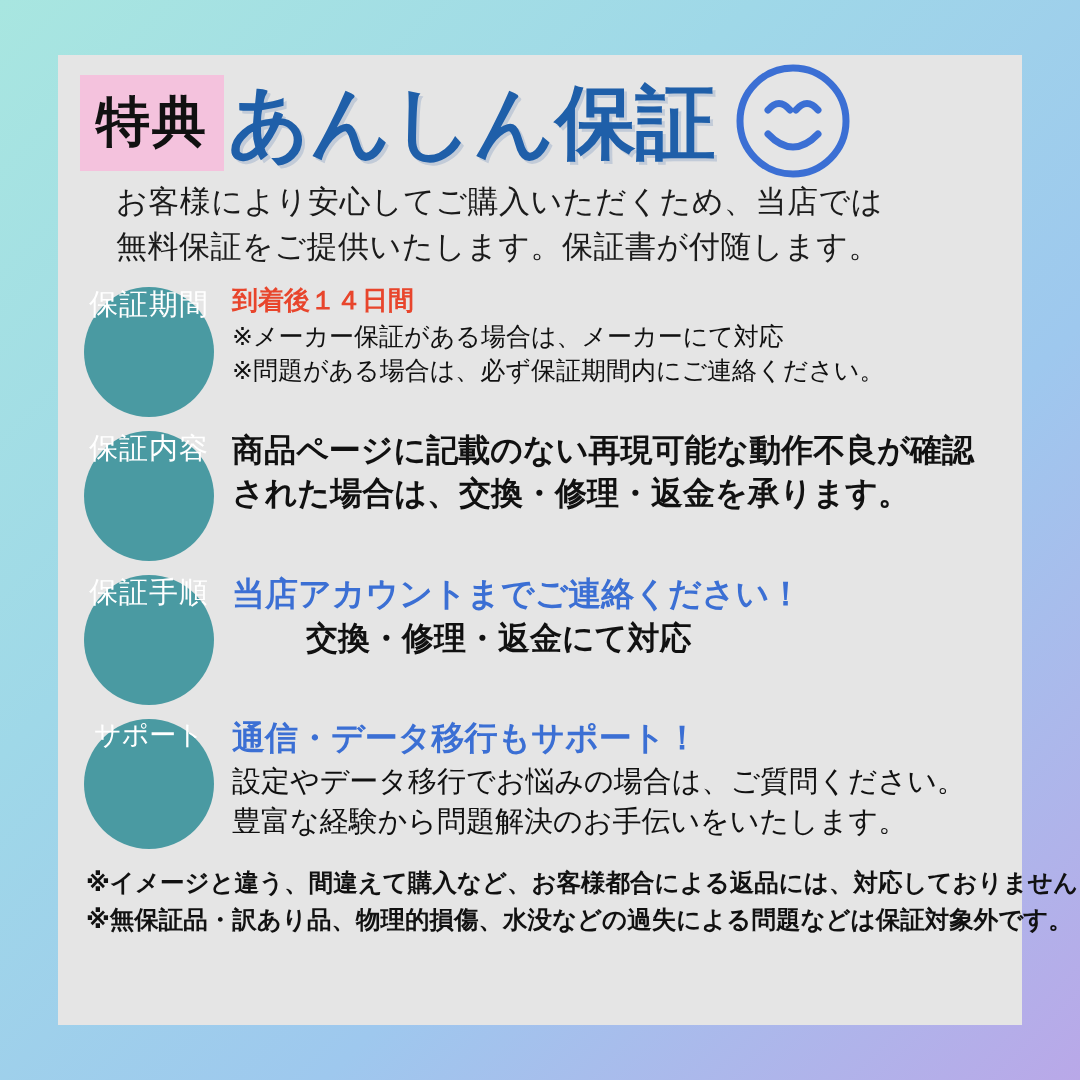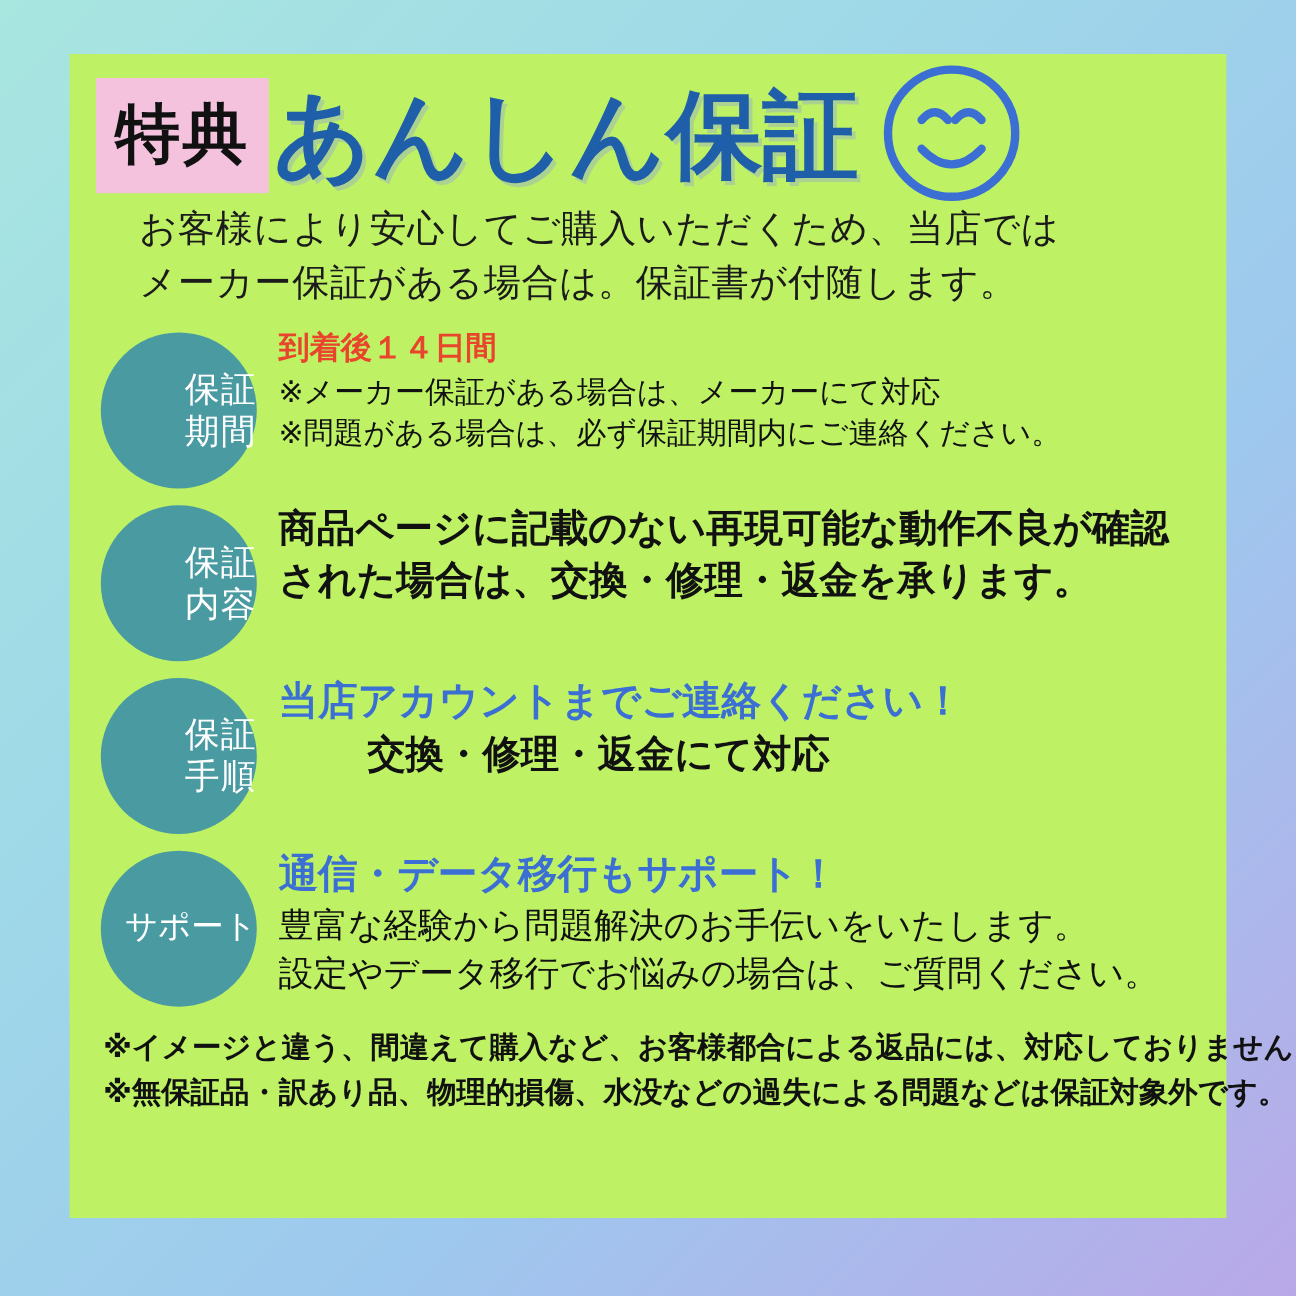--- a/index.html
+++ b/index.html
@@ -9,24 +9,24 @@
   body {
     width: 1080px;
     height: 1080px;
     font-family: "DejaVu Sans", "Liberation Sans", sans-serif;
     background: linear-gradient(135deg, #a8e6e0 0%, #9fd8e8 35%, #9ec8ee 65%, #b9a8e8 100%);
     overflow: hidden;
   }
   .page {
     position: absolute;
     left: 58px;
-    top: 45px;
+    top: 55px;
     width: 964px;
     height: 970px;
-    background: #bef264;
+    background: #e5e5e5;
     box-sizing: border-box;
     padding: 0;
   }
 
   
   .header {
     display: flex;
     align-items: center;
     padding: 18px 24px 0 22px;
     height: 118px;
@@ -76,22 +76,22 @@
     margin-bottom: 10px;
   }
   .chip {
     flex: 0 0 auto;
     width: 130px;
     height: 130px;
     border-radius: 50%;
     background: #4a9aa2;
     color: #ffffff;
     display: flex;
-    flex-direction: column;
-    align-items: flex-end;
+    flex-direction: row;
+    align-items: flex-start;
     justify-content: center;
     font-size: 29px;
     line-height: 1.22;
     letter-spacing: 1px;
     margin-top: 4px;
   }
   .chip.one-line { font-size: 27px; letter-spacing: 0px; }
   .row-body {
     flex: 1 1 auto;
     padding-left: 18px;
@@ -179,21 +179,21 @@
         <circle cx="59" cy="59" r="53" fill="none" stroke="#3b6fd4" stroke-width="7"></circle>
         <path d="M34 48 q11 -13 22 0" fill="none" stroke="#3b6fd4" stroke-width="7" stroke-linecap="round"></path>
         <path d="M62 48 q11 -13 22 0" fill="none" stroke="#3b6fd4" stroke-width="7" stroke-linecap="round"></path>
         <path d="M34 72 q25 26 50 0" fill="none" stroke="#3b6fd4" stroke-width="7" stroke-linecap="round"></path>
       </svg>
     </div>
   </div>
 
   <div class="intro">
     <div>お客様により安心してご購入いただくため、当店では</div>
-    <div>メーカー保証がある場合は。保証書が付随します。</div>
+    <div>無料保証をご提供いたします。保証書が付随します。</div>
   </div>
 
   <div class="rows">
 
     <div class="row">
       <div class="chip">
         <span>保証</span>
         <span>期間</span>
       </div>
       <div class="row-body">
@@ -224,22 +224,22 @@
         <div class="proc-indent">交換・修理・返金にて対応</div>
       </div>
     </div>
 
     <div class="row">
       <div class="chip one-line">
         <span>サポート</span>
       </div>
       <div class="row-body">
         <div class="hl-blue">通信・データ移行もサポート！</div>
+        <div class="body-mid">設定やデータ移行でお悩みの場合は、ご質問ください。</div>
         <div class="body-mid">豊富な経験から問題解決のお手伝いをいたします。</div>
-        <div class="body-mid">設定やデータ移行でお悩みの場合は、ご質問ください。</div>
       </div>
     </div>
 
   </div>
 
   <div class="footer">
     <div>※イメージと違う、間違えて購入など、お客様都合による返品には、対応しておりません。</div>
     <div>※無保証品・訳あり品、物理的損傷、水没などの過失による問題などは保証対象外です。</div>
   </div>
 

